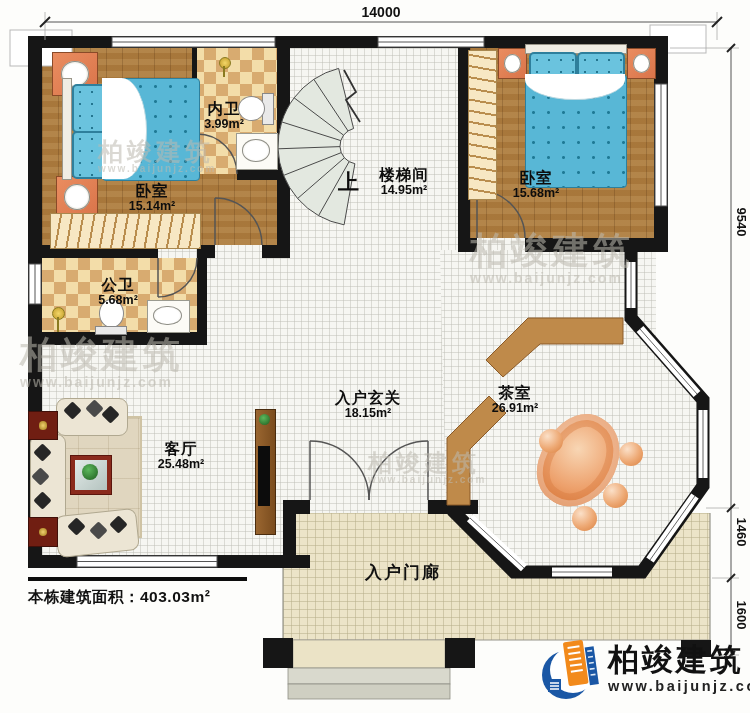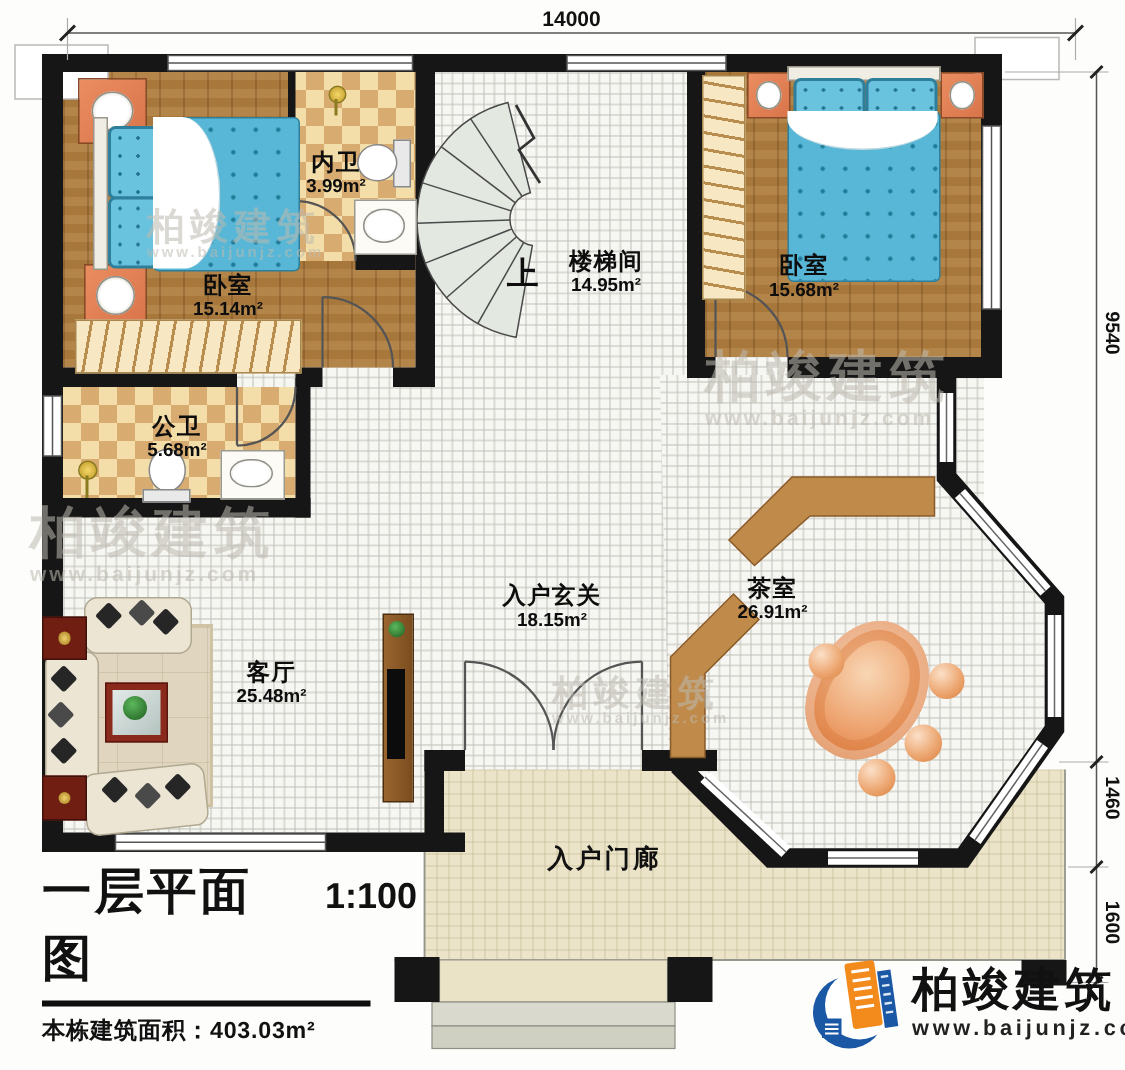--- a/index.html
+++ b/index.html
@@ -330,24 +330,20 @@
     <div class="nm">入户玄关</div>
     <div class="ar">18.15m²</div>
   </div>
   <div class="room-label" style="left:515px;top:384px;">
     <div class="nm">茶室</div>
     <div class="ar">26.91m²</div>
   </div>
   <div class="porch-label" style="left:403px;top:561px;text-align:center;">入户门廊</div>
 
   <div class="tblock">
-    <div class="tb-row">
-      <span class="tb-title">一层平面图</span>
-      <span class="tb-scale">1:100</span>
-    </div>
     <div class="tb-rule"></div>
     <div class="tb-line">本栋建筑面积：403.03m²</div>
 
   </div>
 
   <div class="logo">
     <svg width="60" height="64" viewBox="0 0 60 64">
       <circle cx="26" cy="38" r="24" fill="#1a57a5"></circle>
       <circle cx="33" cy="33" r="23" fill="#ffffff"></circle>
       <rect x="8" y="42" width="13" height="13" fill="#1a57a5"></rect>

